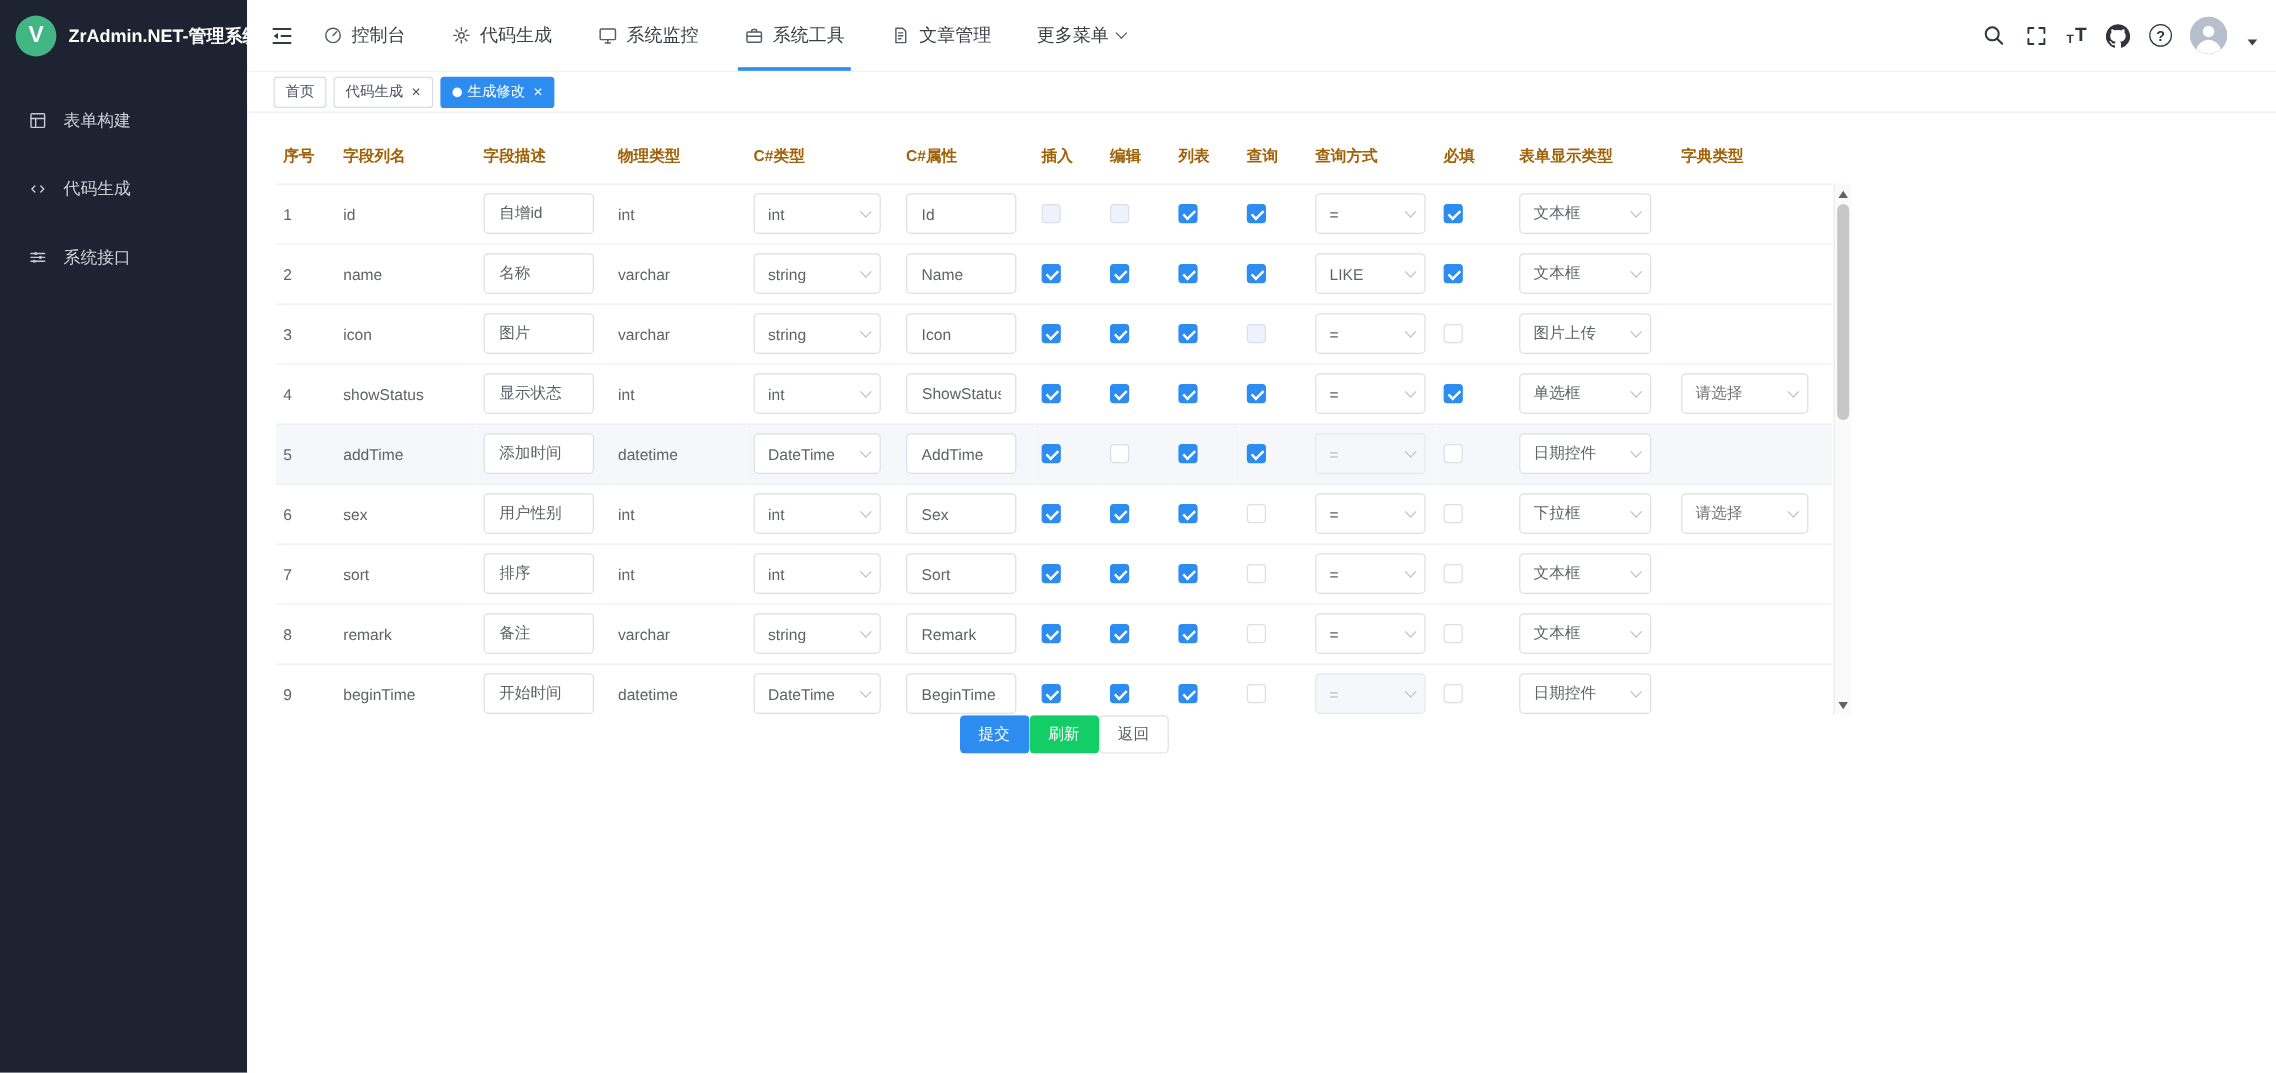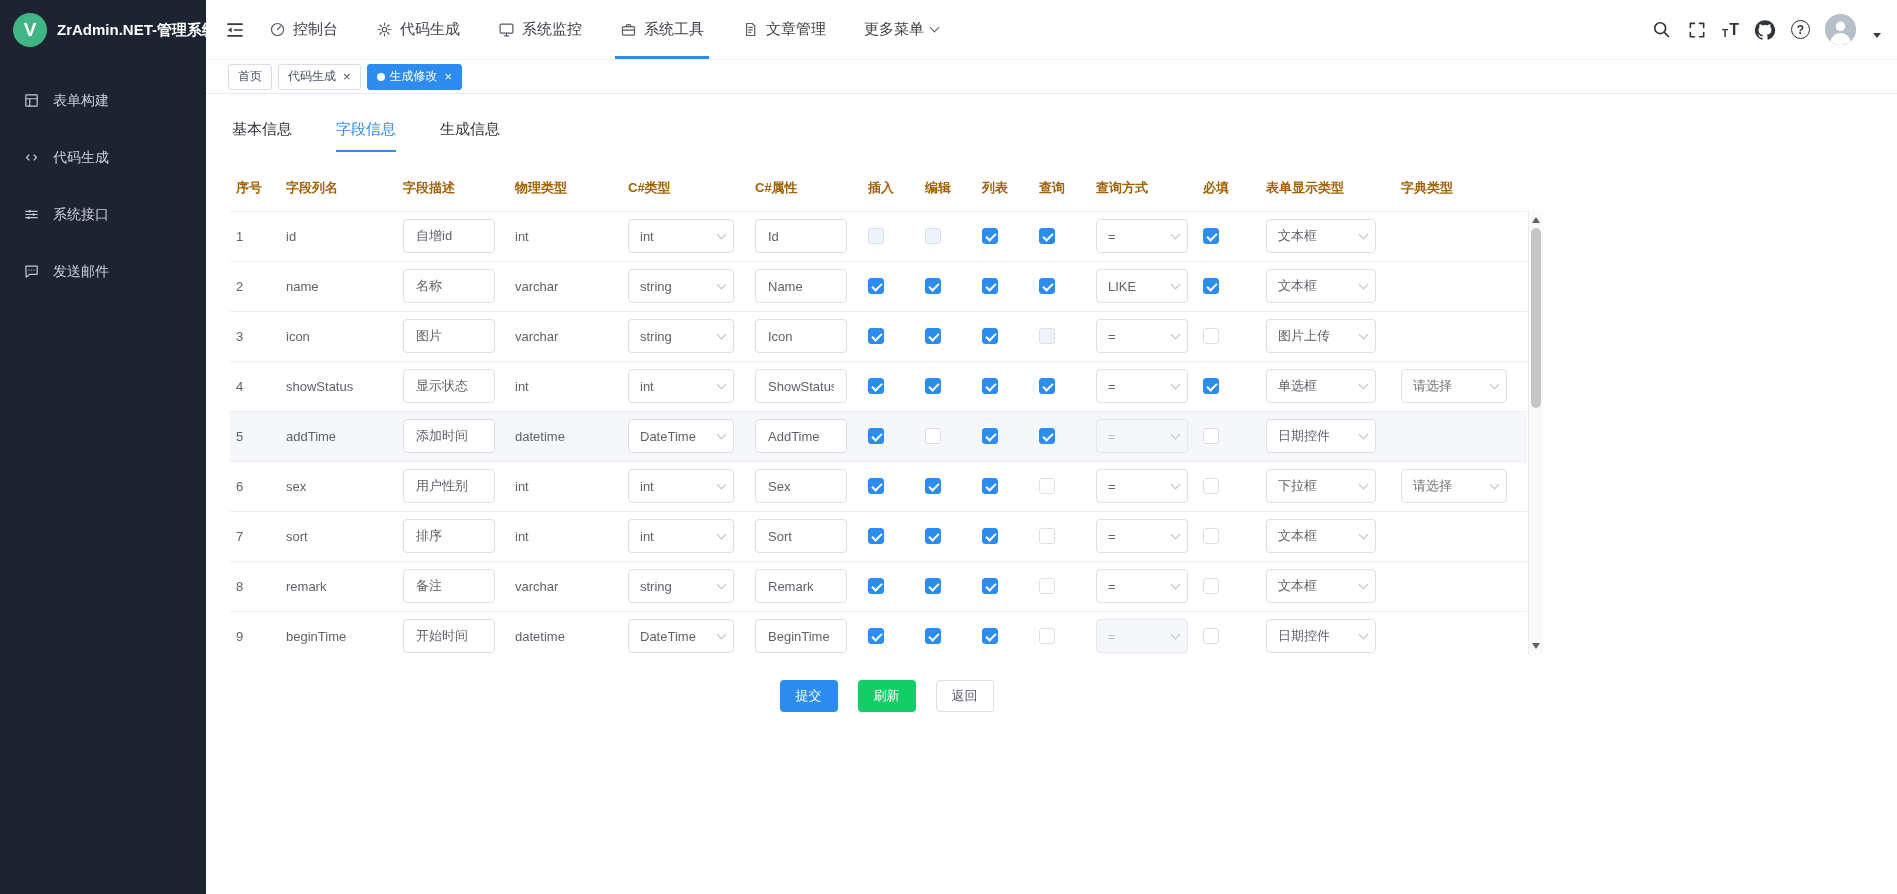--- a/index.html
+++ b/index.html
@@ -92,21 +92,21 @@
 
   
   .vscroll{position:absolute;top:45px;right:0;width:15px;height:443px;background:#fafafa;border-left:1px solid #ececec;cursor:pointer}
   .vs-up,.vs-down{position:absolute;left:0;width:100%;height:13px;display:flex;align-items:center;justify-content:center}
   .vs-up{top:2px}.vs-down{bottom:2px}
   .vs-up i{width:0;height:0;border-left:4px solid transparent;border-right:4px solid transparent;border-bottom:6px solid #5f6368}
   .vs-down i{width:0;height:0;border-left:4px solid transparent;border-right:4px solid transparent;border-top:6px solid #5f6368}
   .vs-thumb{position:absolute;left:2px;width:10px;top:17px;height:180px;background:#c6c6c6;border-radius:6px}
 
   
-  .footer-actions{width:1313px;display:flex;justify-content:center;gap:20px;margin-top:26px}
+  .footer-actions{width:1313px;display:flex;justify-content:center;}
   .btn{height:32px;min-width:48px;padding:0 15px;border-radius:4px;font-size:13px;cursor:pointer;border:1px solid transparent;font-family:inherit}
   .btn.primary{background:var(--primary);color:#fff}
   .btn.success{background:var(--success);color:#fff}
   .btn.plain{background:#fff;border-color:#dcdfe6;color:#5a5e66}
 </style>
 </head>
 <body>
 
 <div class="app">
 
@@ -137,31 +137,20 @@
           <span class="icn ">
             <svg viewBox="0 0 24 24" width="17" height="17" fill="none" stroke="currentColor" stroke-width="1.7" stroke-linecap="round" stroke-linejoin="round">
               <path d="M4 7.5h16M4 12h16M4 16.5h16"></path>
               <circle cx="9.5" cy="7.5" r="1.8" fill="currentColor" stroke="none"></circle>
               <circle cx="15" cy="12" r="1.8" fill="currentColor" stroke="none"></circle>
               <circle cx="8" cy="16.5" r="1.8" fill="currentColor" stroke="none"></circle>
             </svg>
           </span>
           <span>系统接口</span>
         </div>
-        <div class="side-item">
-          <span class="icn ">
-            <svg viewBox="0 0 24 24" width="17" height="17" fill="none" stroke="currentColor" stroke-width="1.7" stroke-linecap="round" stroke-linejoin="round">
-              <path d="M4 4.5h16V16H9.5l-5 4z"></path>
-              <circle cx="8.5" cy="10" r="1" fill="currentColor" stroke="none"></circle>
-              <circle cx="12" cy="10" r="1" fill="currentColor" stroke="none"></circle>
-              <circle cx="15.5" cy="10" r="1" fill="currentColor" stroke="none"></circle>
-            </svg>
-          </span>
-          <span>发送邮件</span>
-        </div>
       </nav>
   </aside>
 
   <div class="main">
 
     <header class="topbar">
       <span class="collapse-btn">
         <svg viewBox="0 0 24 24" width="20" height="20" fill="none" stroke="currentColor" stroke-width="2" stroke-linecap="round">
           <path d="M3.5 5h17M11.5 12h9M3.5 19h17"></path>
           <path d="M8 9l-4.5 3L8 15z" fill="currentColor" stroke="none"></path>
@@ -257,25 +246,20 @@
           <span class="tag-close">×</span>
         </span>
         <span class="tag active">
           <span class="tag-dot"></span>
           <span>生成修改</span>
           <span class="tag-close">×</span>
         </span>
       </div>
 
     <section class="content">
-      <div class="tabs">
-          <div class="tab"><span>基本信息</span></div>
-          <div class="tab active"><span>字段信息</span></div>
-          <div class="tab"><span>生成信息</span></div>
-        </div>
 
       <div class="table-wrap">
         <table>
           <colgroup>
               <col style="width:50px">
               <col style="width:117px">
               <col style="width:112px">
               <col style="width:113px">
               <col style="width:127px">
               <col style="width:113px">

